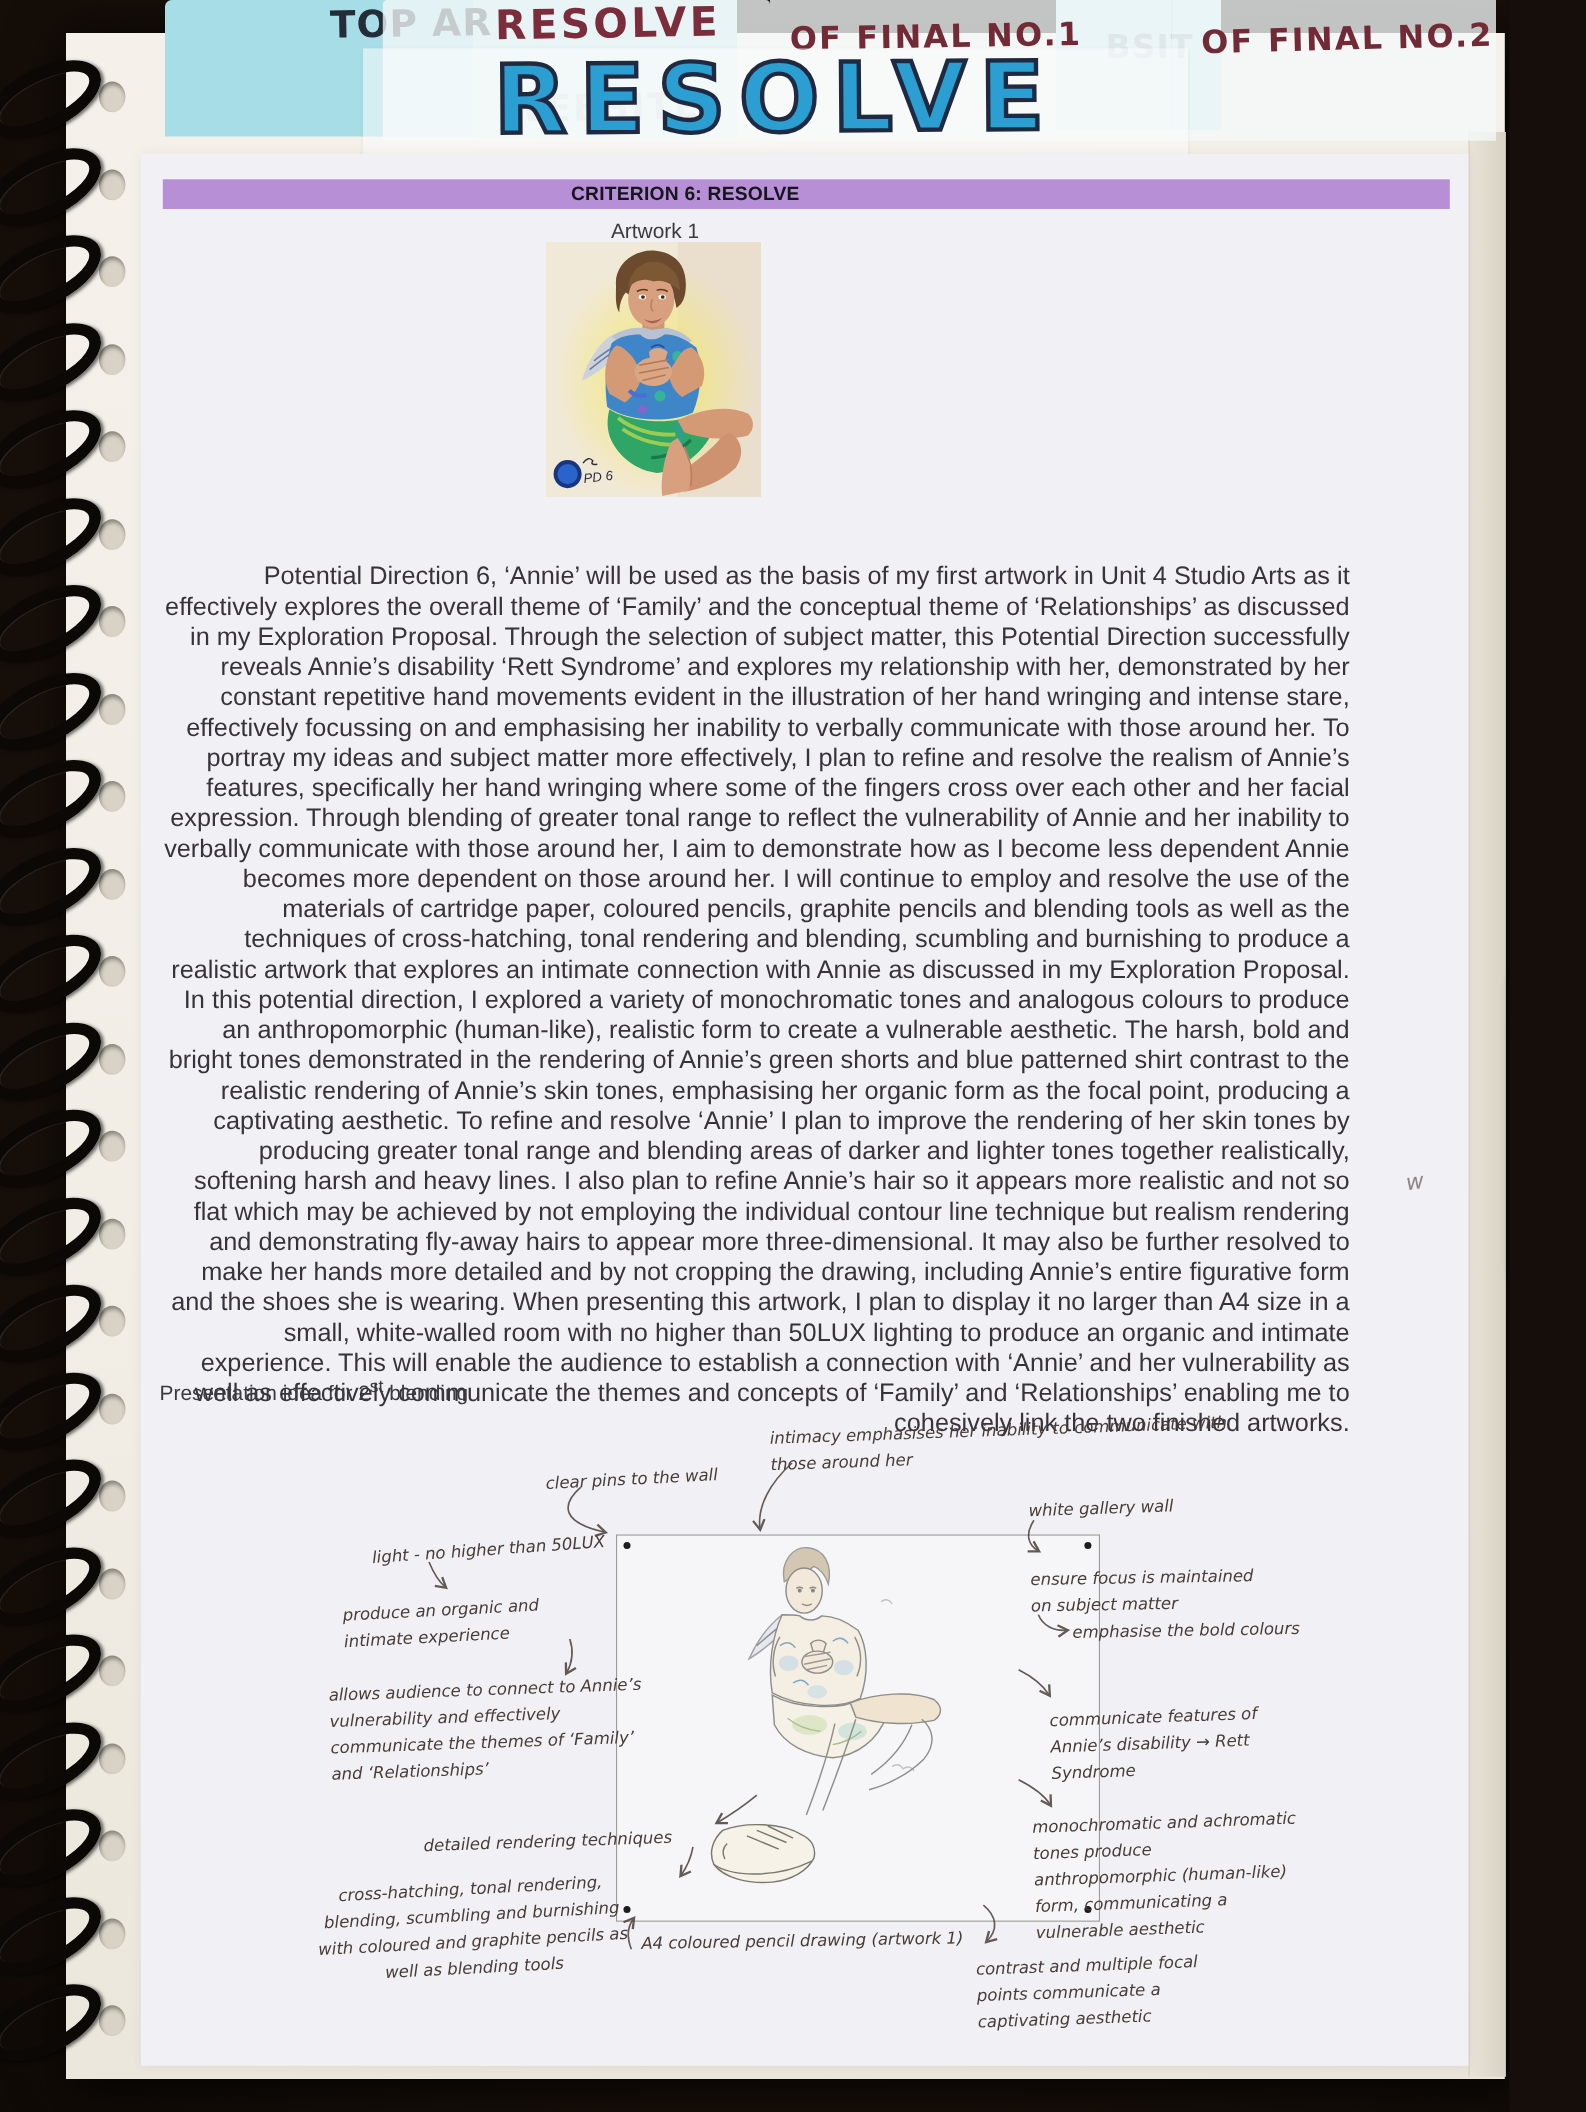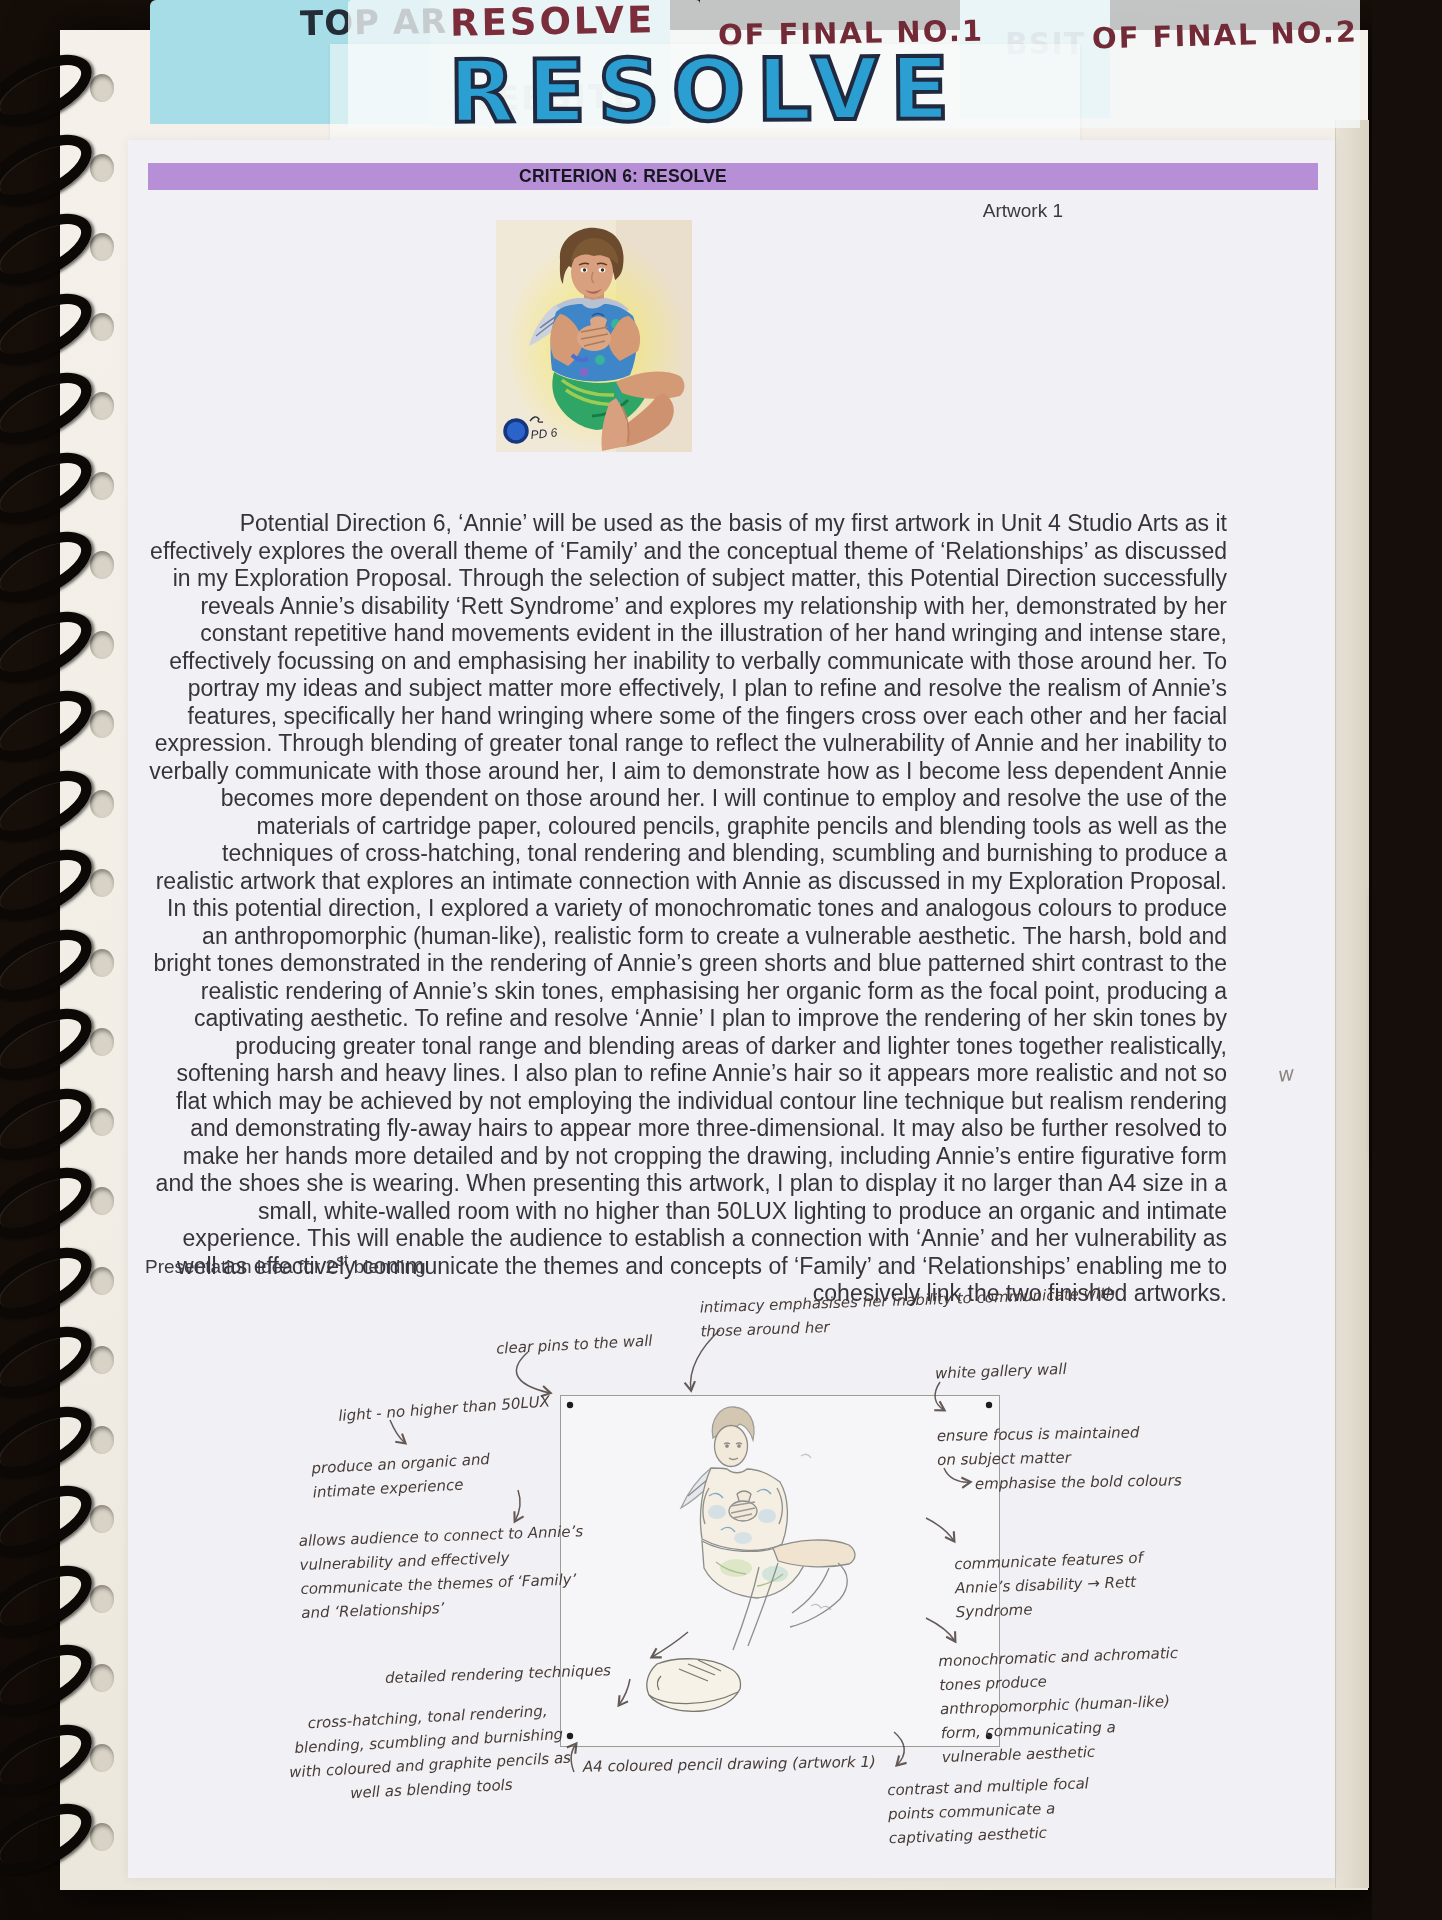--- a/index.html
+++ b/index.html
@@ -63,21 +63,21 @@
   .paper-bulge{position:absolute;left:1378px;top:880px;width:64px;height:280px;z-index:2;
         background:linear-gradient(90deg,#ece6da,#dcd5c5);border-radius:10px 0 0 10px;
         box-shadow:-4px 4px 8px rgba(0,0,0,.35);}
 
   
   .sheet{position:absolute;left:128px;top:140px;width:1207px;height:1738px;
         background:#f1f0f4;z-index:8;box-shadow:0 0 10px rgba(70,60,90,.08);}
   .purple-bar{position:absolute;left:20px;top:23px;width:1170px;height:27px;background:#b78fd6;text-decoration:underline;}
   .bar-text{position:absolute;left:0;top:3px;width:950px;text-align:center;
         font-weight:bold;font-size:17.5px;color:#16161f;letter-spacing:.2px;}
-  .artwork-label{position:absolute;left:0;top:60px;width:935px;text-align:right;
+  .artwork-label{position:absolute;left:0;top:60px;width:935px;text-align:center;
         font-size:19px;color:#3a3a42;}
   .artwork{position:absolute;left:368px;top:80px;width:196px;height:232px;overflow:hidden;}
   .caption{position:absolute;left:0;top:318px;width:935px;text-align:center;
         font-size:17.5px;color:#3a3a42;}
   .caption .em{font-style:italic;}
   .body-text{position:absolute;left:17px;top:347px;width:1082px;
         font-size:23px;line-height:27.5px;color:#37333c;text-align:right;}
   .pres-heading{position:absolute;left:17px;top:1112px;font-size:19px;color:#3a3a42;}
   .stray{position:absolute;left:1150px;top:922px;font-style:italic;font-size:20px;color:#6b625c;
         transform:rotate(-8deg);opacity:.75;font-family:"DejaVu Sans",sans-serif;}

